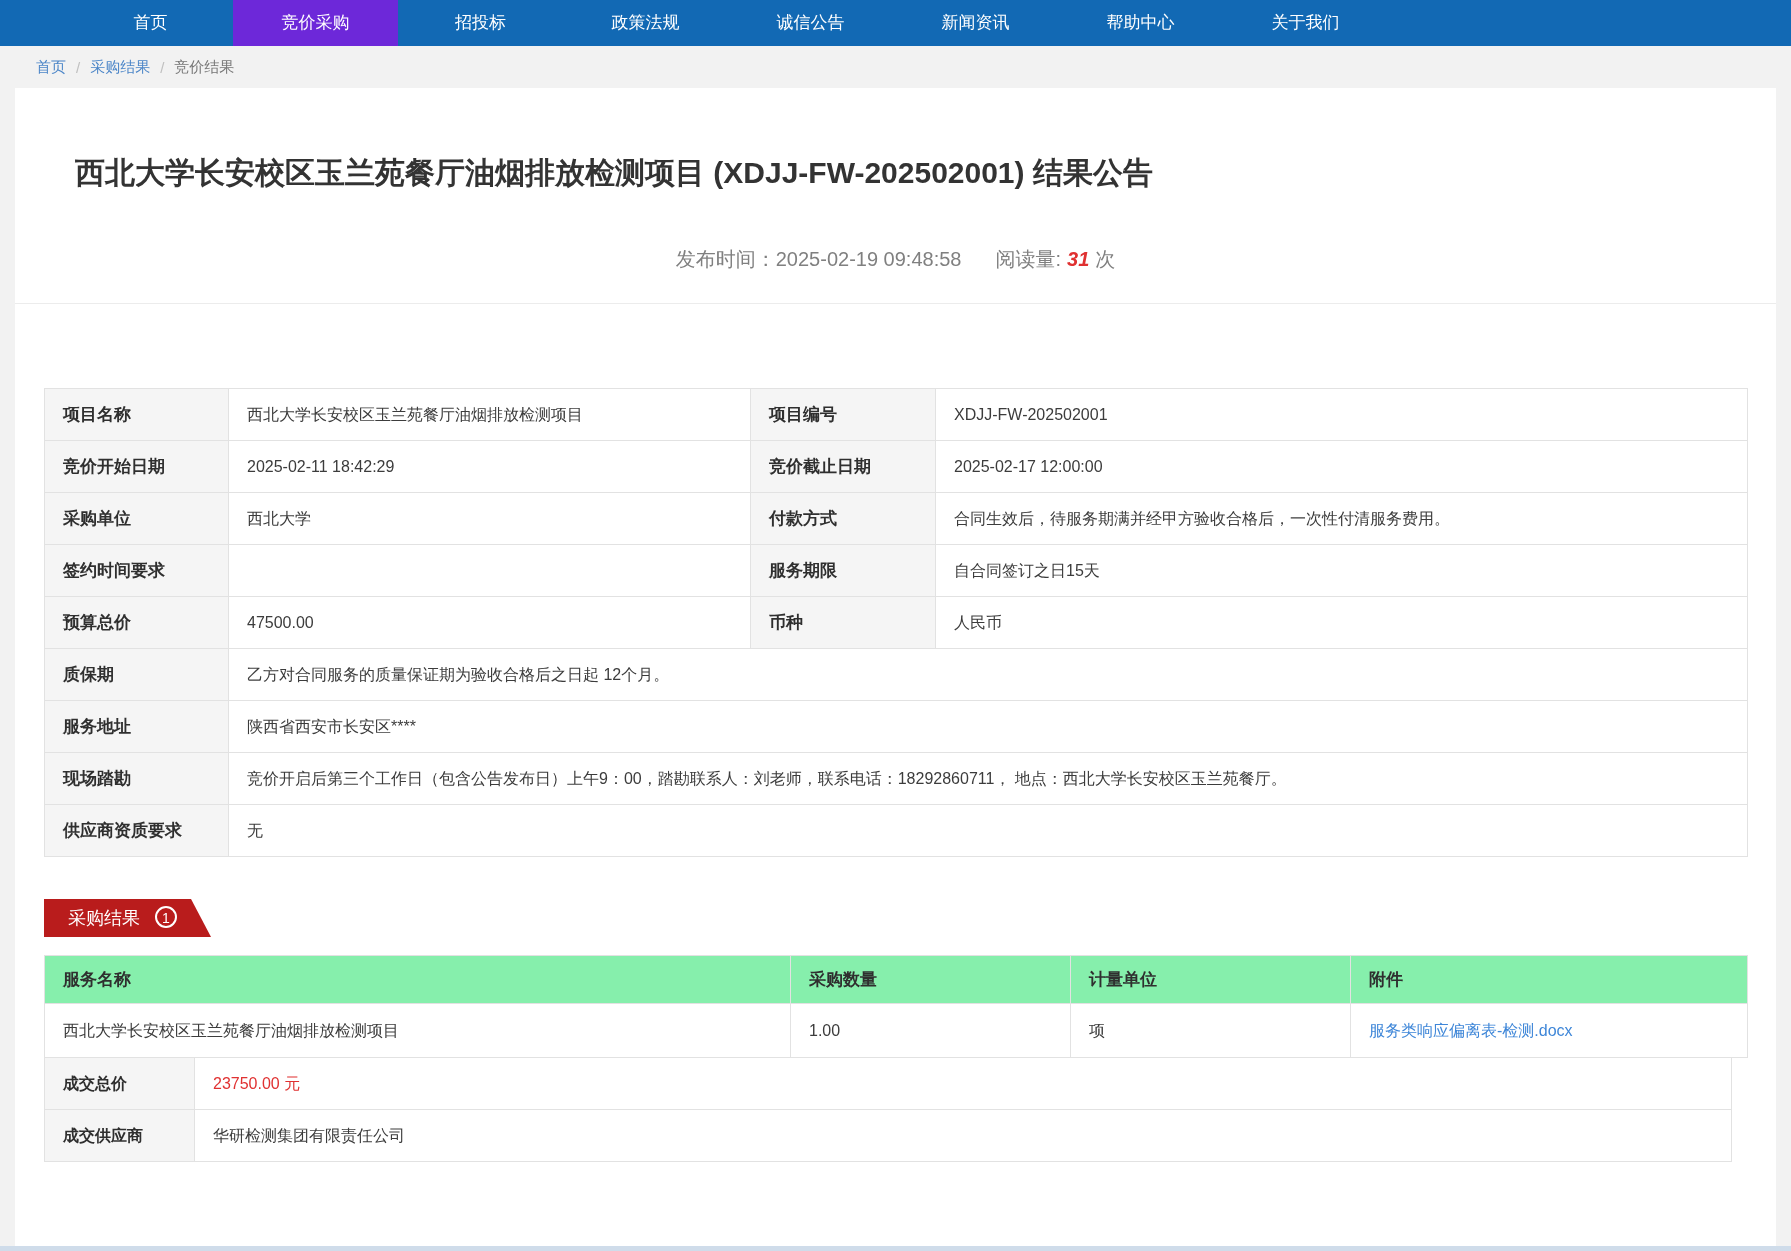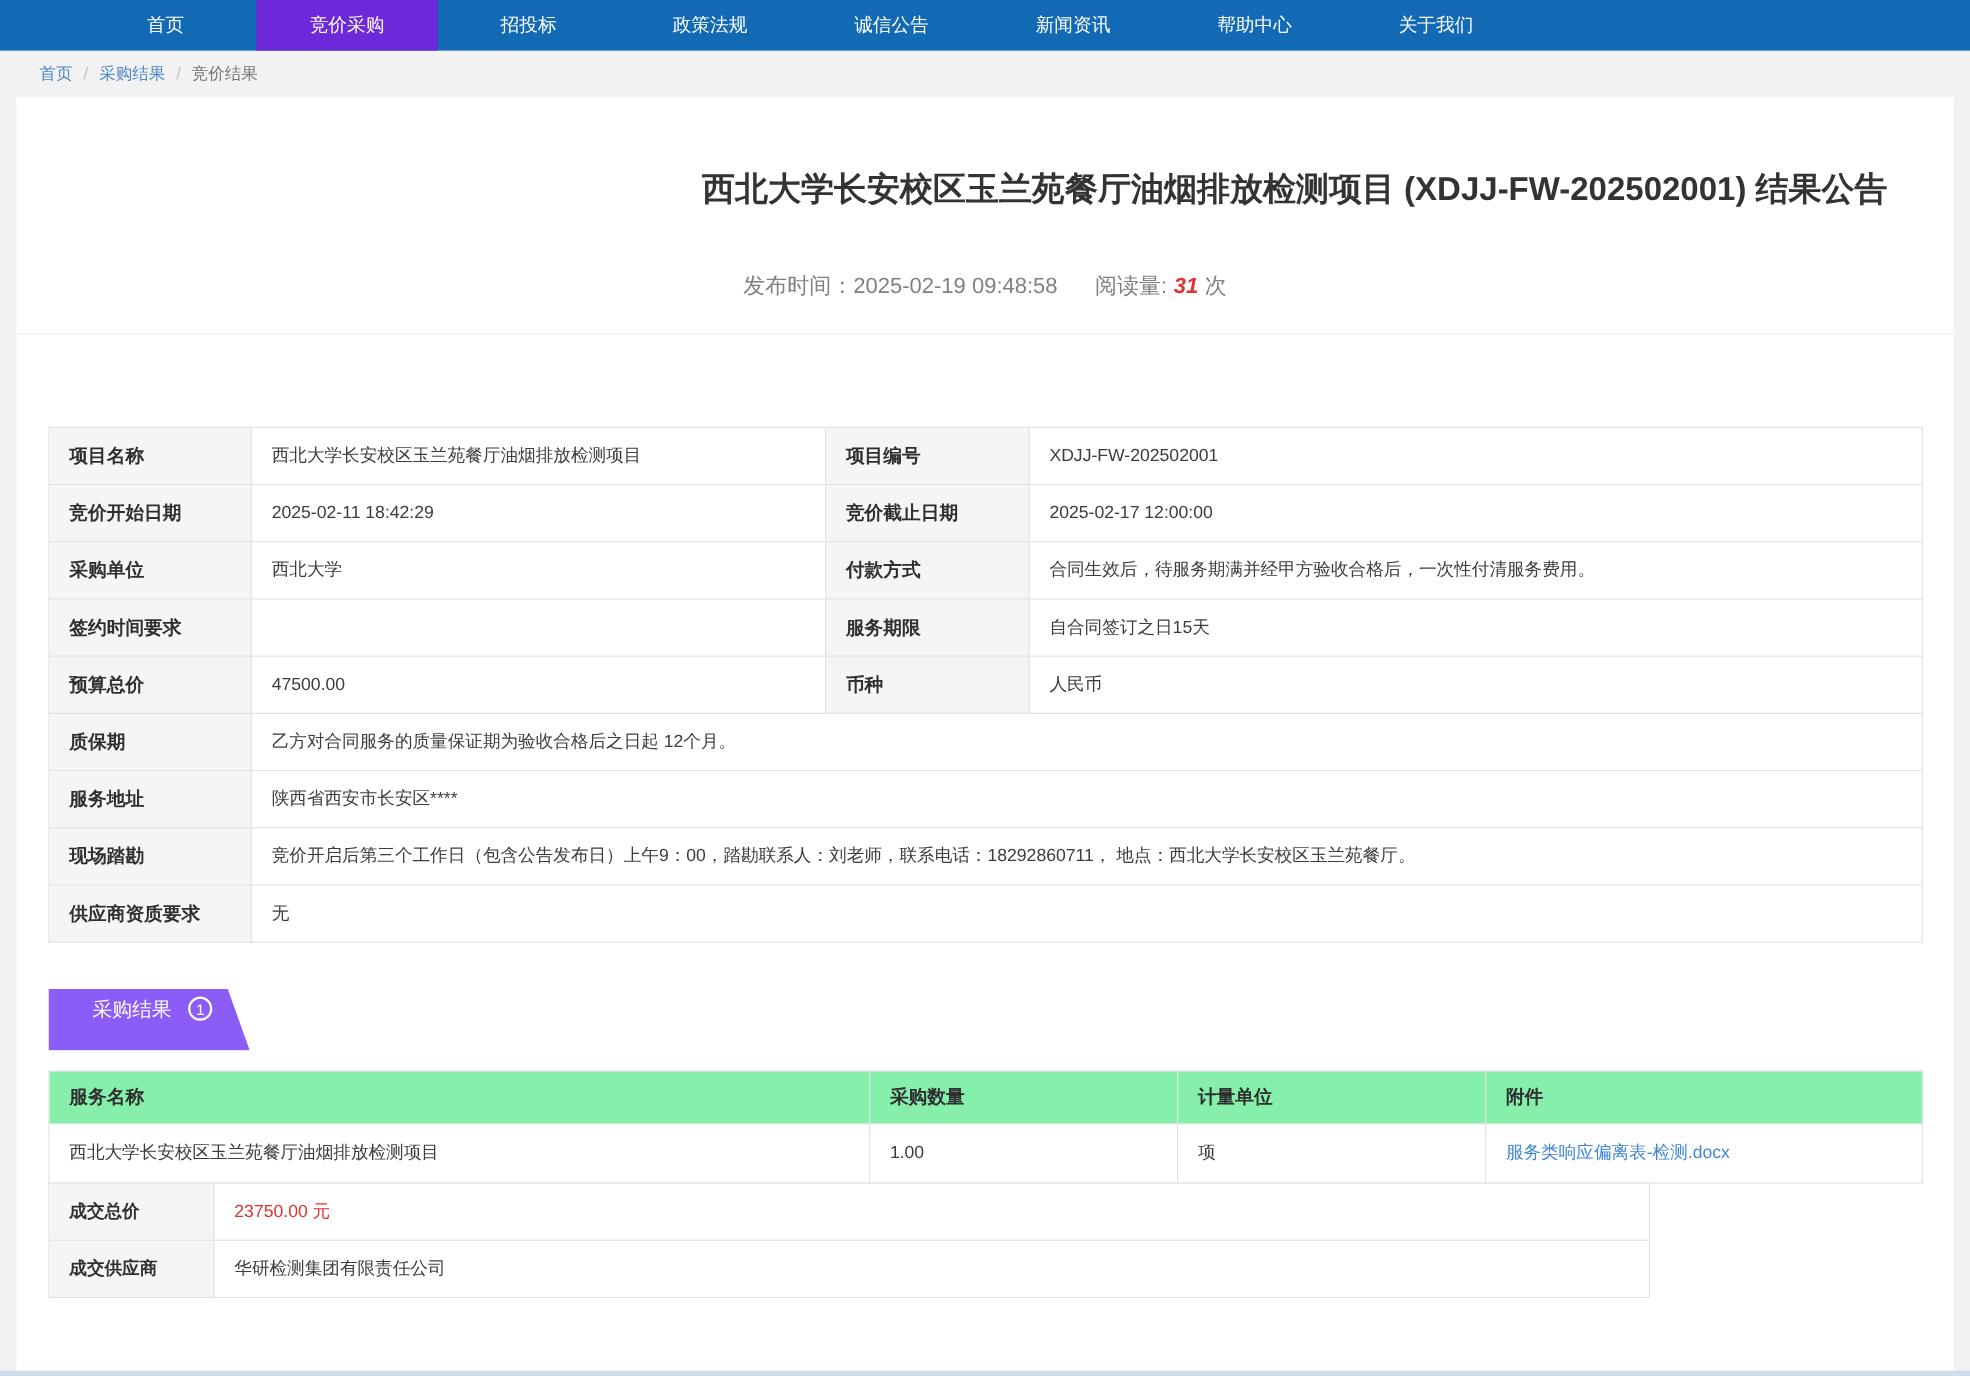--- a/index.html
+++ b/index.html
@@ -14,52 +14,52 @@
 
   
   .crumbbar { height:42px; display:flex; align-items:center; padding-left:36px;
     font-size:15px; }
   .crumb-link { color:#4c86c8; cursor:pointer; text-decoration:none; }
   .crumb-sep { color:#c0c0c0; margin:0 10px; }
   .crumb-current { color:#777; }
 
   
   .card { margin:0 15px; background:#fff; min-height:1200px; padding-top:64px; }
-  .art-title { text-align:right; font-size:30px; font-weight:700; color:#333;
+  .art-title { text-align:left; font-size:30px; font-weight:700; color:#333;
     line-height:42px; padding:0 60px; }
   .pubinfo { margin-top:52px; text-align:center; font-size:20px; color:#808080; }
   .pubinfo .views-num { color:#e03131; font-style:italic; font-weight:700; margin:0 6px; }
   .pubinfo .gap { display:inline-block; width:34px; }
   .divider { margin-top:30px; border-bottom:1px solid #ececec; }
 
   
   table { border-collapse:collapse; table-layout:fixed; }
   .details-table { width:1703px; margin:84px 29px 0; }
   .details-table td { border:1px solid #e2e2e2; padding:14px 18px; font-size:16px;
     line-height:23px; vertical-align:middle; word-break:break-all; }
   td.lbl { background:#f5f5f5; font-weight:700; font-size:17px; color:#2f2f2f; }
   td.val { background:#fff; color:#3c3c3c; }
   .red-price { color:#e03131; font-weight:400; }
 
   
-  .badge { margin:42px 0 0 29px; display:inline-block; background:#8b5cf6; color:#fff;
-    height:56px; line-height:38px; font-size:18px; padding:0 34px 0 40px;
+  .badge { margin:42px 0 0 29px; display:inline-block; background:#b91c1c; color:#fff;
+    height:38px; line-height:38px; font-size:18px; padding:0 34px 0 24px;
     clip-path:polygon(0 0, calc(100% - 20px) 0, 100% 100%, 0 100%); }
   .badge .num { display:inline-block; width:22px; height:22px; line-height:20px;
     border:2px solid #fff; border-radius:50%; text-align:center; font-size:14px;
     margin-left:10px; vertical-align:1px; }
 
   .results-table { width:1703px; margin:18px 29px 0; }
   .results-table th { border:1px solid #e2e2e2; background:#86efac; text-align:left;
     padding:12px 18px; font-size:17px; color:#2f2f2f; line-height:23px; }
   .results-table td { border:1px solid #e2e2e2; padding:15px 18px; font-size:16px;
     color:#3c3c3c; line-height:23px; }
   .att-link { color:#3e86d8; cursor:pointer; text-decoration:none; }
 
-  .deal-table { width:1456px; margin:-1px 29px 0; }
+  .deal-table { width:1688px; margin:-1px 29px 0; }
   .deal-table td { border:1px solid #e2e2e2; padding:14px 18px; font-size:16px;
     line-height:23px; vertical-align:middle; }
   .deal-table td.lbl { width:150px; }
 
   .footer-line { position:absolute; left:0; bottom:0; width:1791px; height:5px;
     background:#cfdcea; }
 </style>
 </head>
 <body>
 

